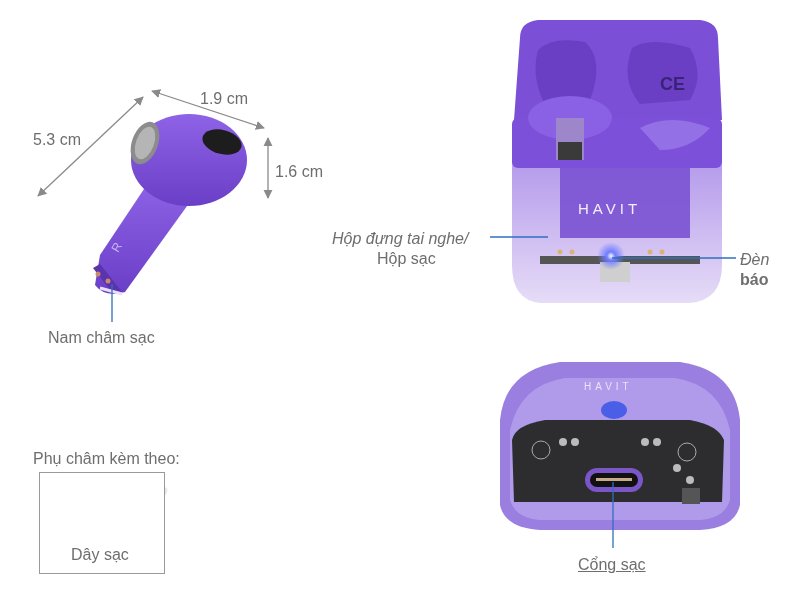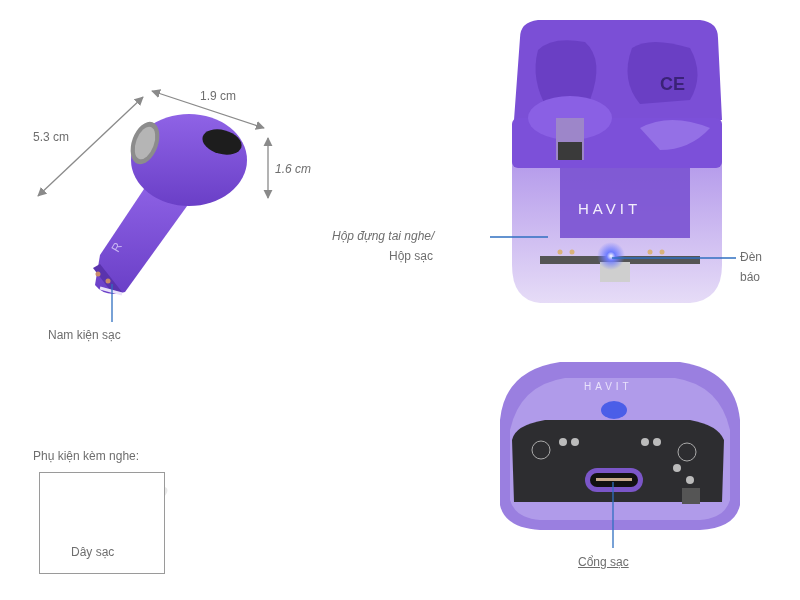--- a/index.html
+++ b/index.html
@@ -1,17 +1,17 @@
 <!DOCTYPE html>
 <html><head>
 <meta charset="utf-8">
 <style>
   html,body{margin:0;padding:0;background:#fff;}
   body{width:800px;height:600px;position:relative;overflow:hidden;font-family:"Liberation Sans",sans-serif;color:#6b6b6b;}
-  .lbl{position:absolute;font-size:12px;color:#6e6e6e;white-space:nowrap;line-height:1.25;}
+  .lbl{position:absolute;font-size:16px;color:#6e6e6e;white-space:nowrap;line-height:1.25;}
   svg{position:absolute;left:0;top:0;}
   .box{position:absolute;left:39px;top:472px;width:124px;height:100px;border:1px solid #9a9a9a;background:#fff;}
 </style>
 </head>
 <body>
 
 <svg width="800" height="600" viewBox="0 0 800 600">
   <defs>
     <marker id="arr" viewBox="0 0 10 10" refX="9" refY="5" markerWidth="7" markerHeight="7" orient="auto-start-reverse">
       <path d="M0,0 L10,5 L0,10 z" fill="#8a8a8a"></path>
@@ -99,27 +99,27 @@
   <g>
     <path d="M78,522 Q120,505 160,490 Q170,487 160,498 Q130,515 95,520" fill="none" stroke="#e8e8e8" stroke-width="5"></path>
     <path d="M90,520 Q110,505 158,492" fill="none" stroke="#f2f2f2" stroke-width="4"></path>
     <rect x="55" y="515" width="22" height="14" rx="2" fill="#d9d9d9" transform="rotate(-18 66 522)"></rect>
     <rect x="44" y="518" width="14" height="12" fill="#c9c9c9" stroke="#a8a8a8" transform="rotate(-18 51 524)"></rect>
   </g>
 </svg>
 
 <div class="lbl" style="left:33px;top:130px;">5.3 cm</div>
 <div class="lbl" style="left:200px;top:89px;">1.9 cm</div>
-<div class="lbl" style="left:275px;top:162px;font-style:italic;">1.6 cm</div>
+<div class="lbl" style="left:275px;top:162px;">1.6 cm</div>
 
-<div class="lbl" style="left:48px;top:328px;">Nam kiện sạc</div>
+<div class="lbl" style="left:48px;top:328px;">Nam châm sạc</div>
 
 <div class="lbl" style="left:332px;top:229px;font-style:italic;">Hộp đựng tai nghe/</div>
-<div class="lbl" style="left:389px;top:249px;">Hộp sạc</div>
+<div class="lbl" style="left:377px;top:249px;">Hộp sạc</div>
 
-<div class="lbl" style="left:740px;top:250px;">Đèn</div>
-<div class="lbl" style="left:740px;top:270px;">báo</div>
+<div class="lbl" style="left:740px;top:250px;font-style:italic;">Đèn</div>
+<div class="lbl" style="left:740px;top:270px;font-weight:bold;">báo</div>
 
 <div class="lbl" style="left:578px;top:555px;text-decoration:underline;">Cổng sạc</div>
 
-<div class="lbl" style="left:33px;top:449px;">Phụ kiện kèm nghe:</div>
+<div class="lbl" style="left:33px;top:449px;">Phụ châm kèm theo:</div>
 <div class="box"></div>
 <div class="lbl" style="left:71px;top:545px;">Dây sạc</div>
 
 </body></html>

